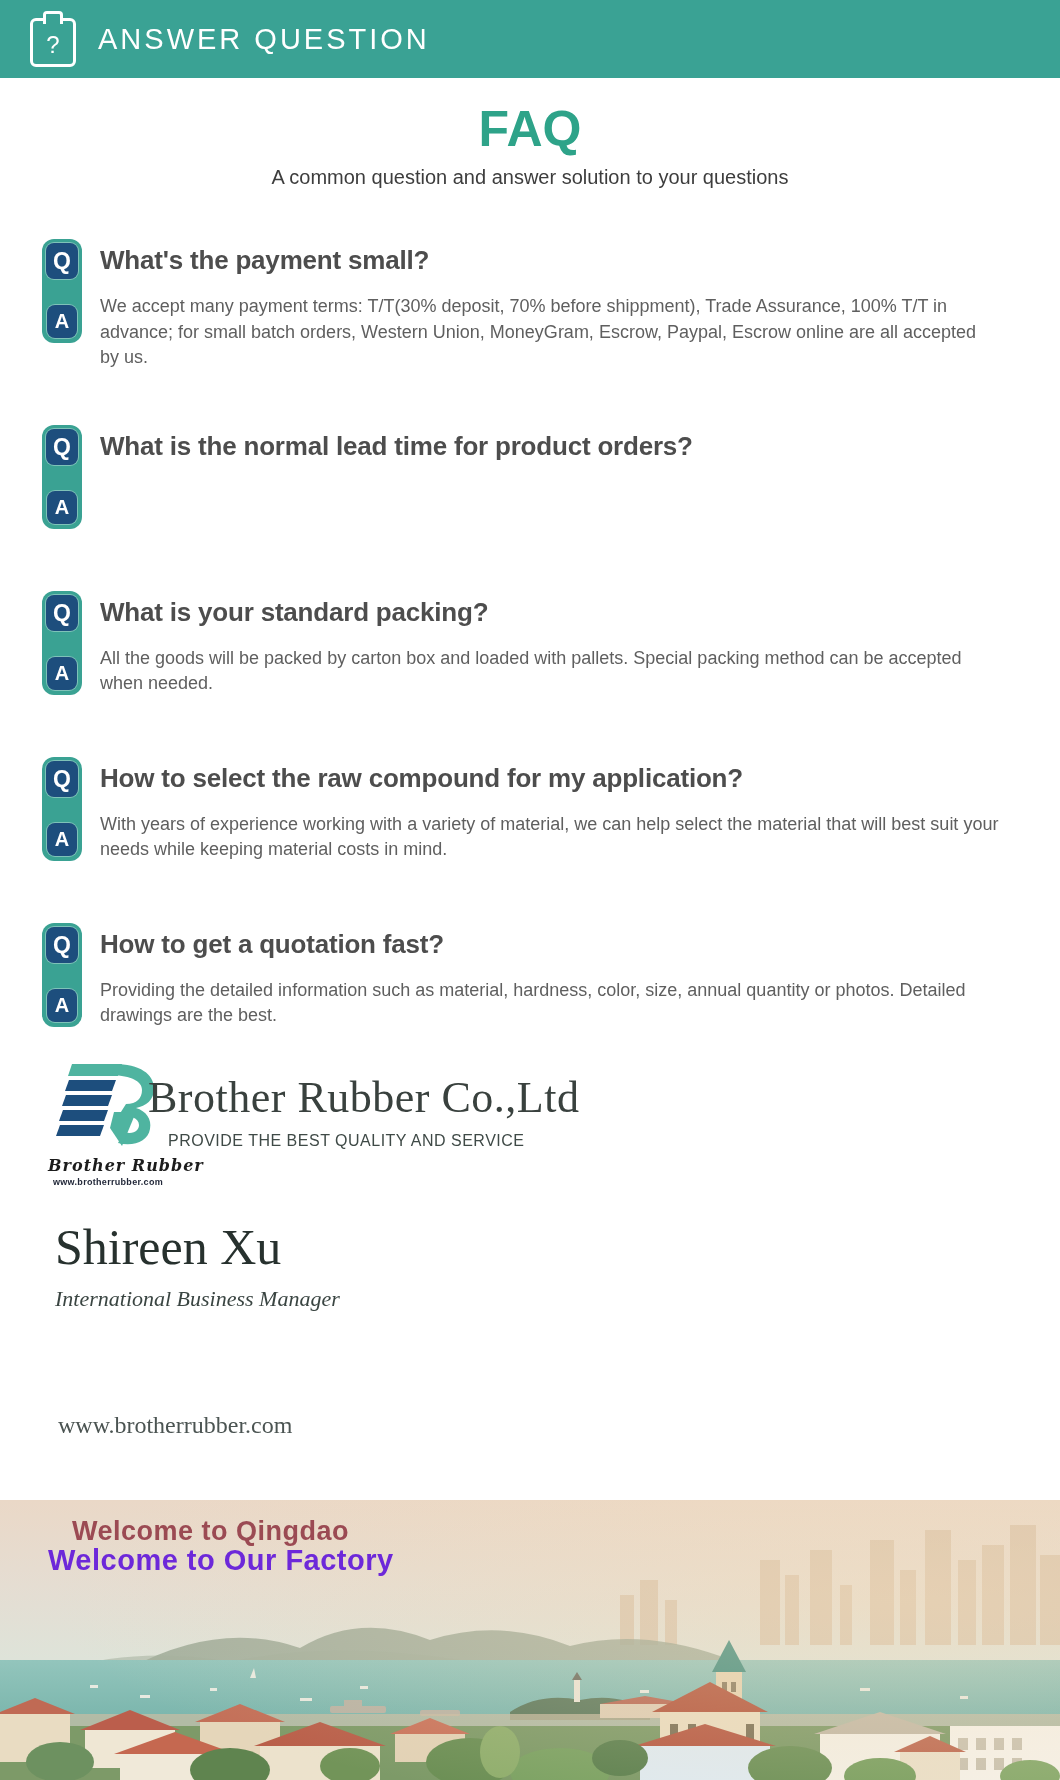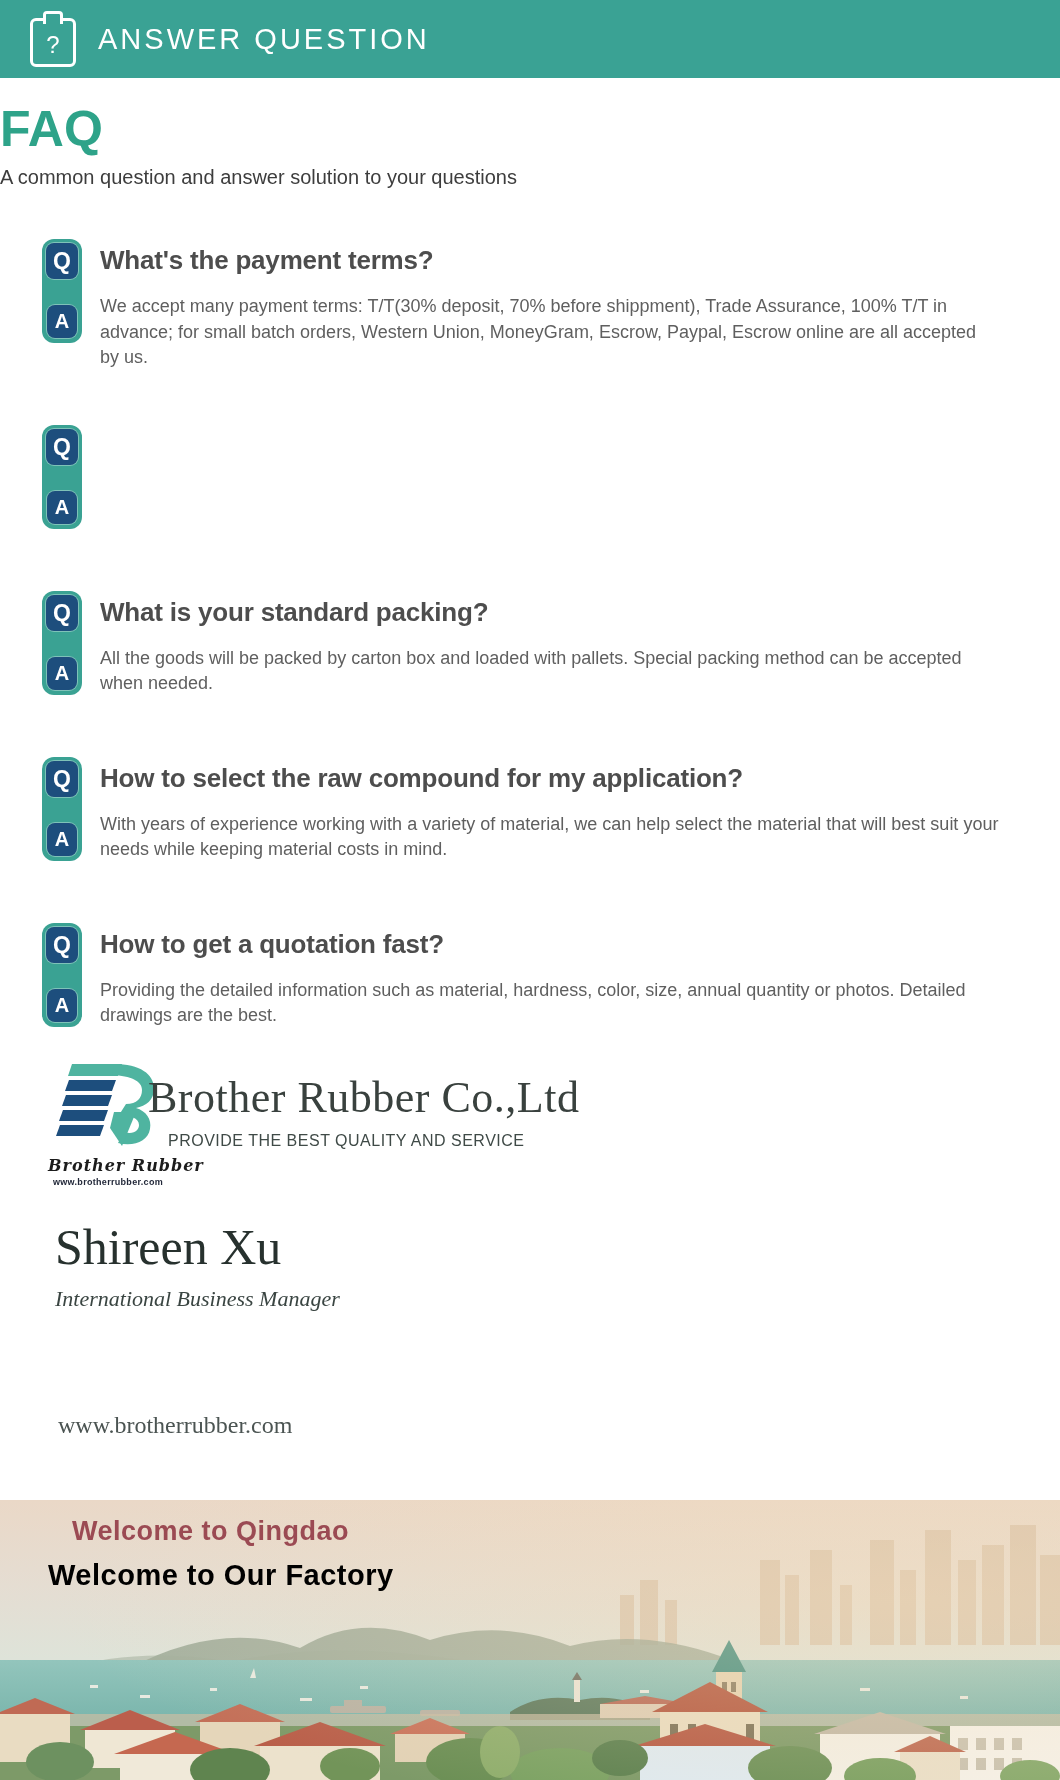--- a/index.html
+++ b/index.html
@@ -28,21 +28,21 @@
   .clip-icon .qmark {
     position:absolute; left:0; top:14px; width:46px; text-align:center;
     color:#ffffff; font-size:24px; font-weight:400; line-height:40px;
   }
   .header-title {
     color:#ffffff; font-size:29px; font-weight:400; letter-spacing:3px;
     margin-left:22px;
   }
 
   
-  .faq-head { position:absolute; top:100px; left:0; width:1060px; }
+  .faq-head { position:absolute; top:100px; left:0; width:1060px; text-align:center; }
   .faq-title {
     font-size:50px; font-weight:800; color:#2ea389; letter-spacing:0px;
     font-family:"Liberation Sans", sans-serif;
   }
   .faq-sub { margin-top:8px; font-size:20px; color:#3d3d3d; }
 
   
   .faq-list { position:absolute; top:245px; left:42px; width:975px; }
   .faq-item { position:relative; padding-left:58px; margin-bottom:60px; min-height:106px; }
   .qa-badge {
@@ -96,22 +96,22 @@
   }
 
   
   .photo { position:absolute; top:1500px; left:0; width:1060px; height:284px; overflow:hidden; }
   .photo svg { display:block; }
   .caption1 {
     position:absolute; top:16px; left:72px; font-size:27px; font-weight:700;
     color:#9b4a53; letter-spacing:.5px;
   }
   .caption2 {
-    position:absolute; top:59px; left:48px; font-size:29px; font-weight:700;
-    color:#000000; letter-spacing:.5px;
+    position:absolute; top:44px; left:48px; font-size:29px; font-weight:700;
+    color:#6d28d9; letter-spacing:.5px;
   }
 </style>
 </head>
 <body>
 
 <div id="page">
 
   <div class="header">
     <div class="clip-icon">
       <div class="board"></div>
@@ -126,29 +126,30 @@
     <div class="faq-sub">A common question and answer solution to your questions</div>
   </div>
 
   <div class="faq-list">
 
     <div class="faq-item">
       <div class="qa-badge">
         <div class="qa-q">Q</div>
         <div class="qa-a">A</div>
       </div>
-      <div class="q-text">What's the payment terms?</div>
+      <div class="q-text">What's the payment small?</div>
       <div class="a-text">We accept many payment terms: T/T(30% deposit, 70% before shippment), Trade Assurance, 100% T/T in advance; for small batch orders, Western Union, MoneyGram, Escrow, Paypal, Escrow online are all accepted by us.</div>
     </div>
 
     <div class="faq-item">
       <div class="qa-badge">
         <div class="qa-q">Q</div>
         <div class="qa-a">A</div>
       </div>
+      <div class="q-text">What is the normal lead time for product orders?</div>
     </div>
 
     <div class="faq-item">
       <div class="qa-badge">
         <div class="qa-q">Q</div>
         <div class="qa-a">A</div>
       </div>
       <div class="q-text">What is your standard packing?</div>
       <div class="a-text">All the goods will be packed by carton box and loaded with pallets. Special packing method can be accepted when needed.</div>
     </div>

